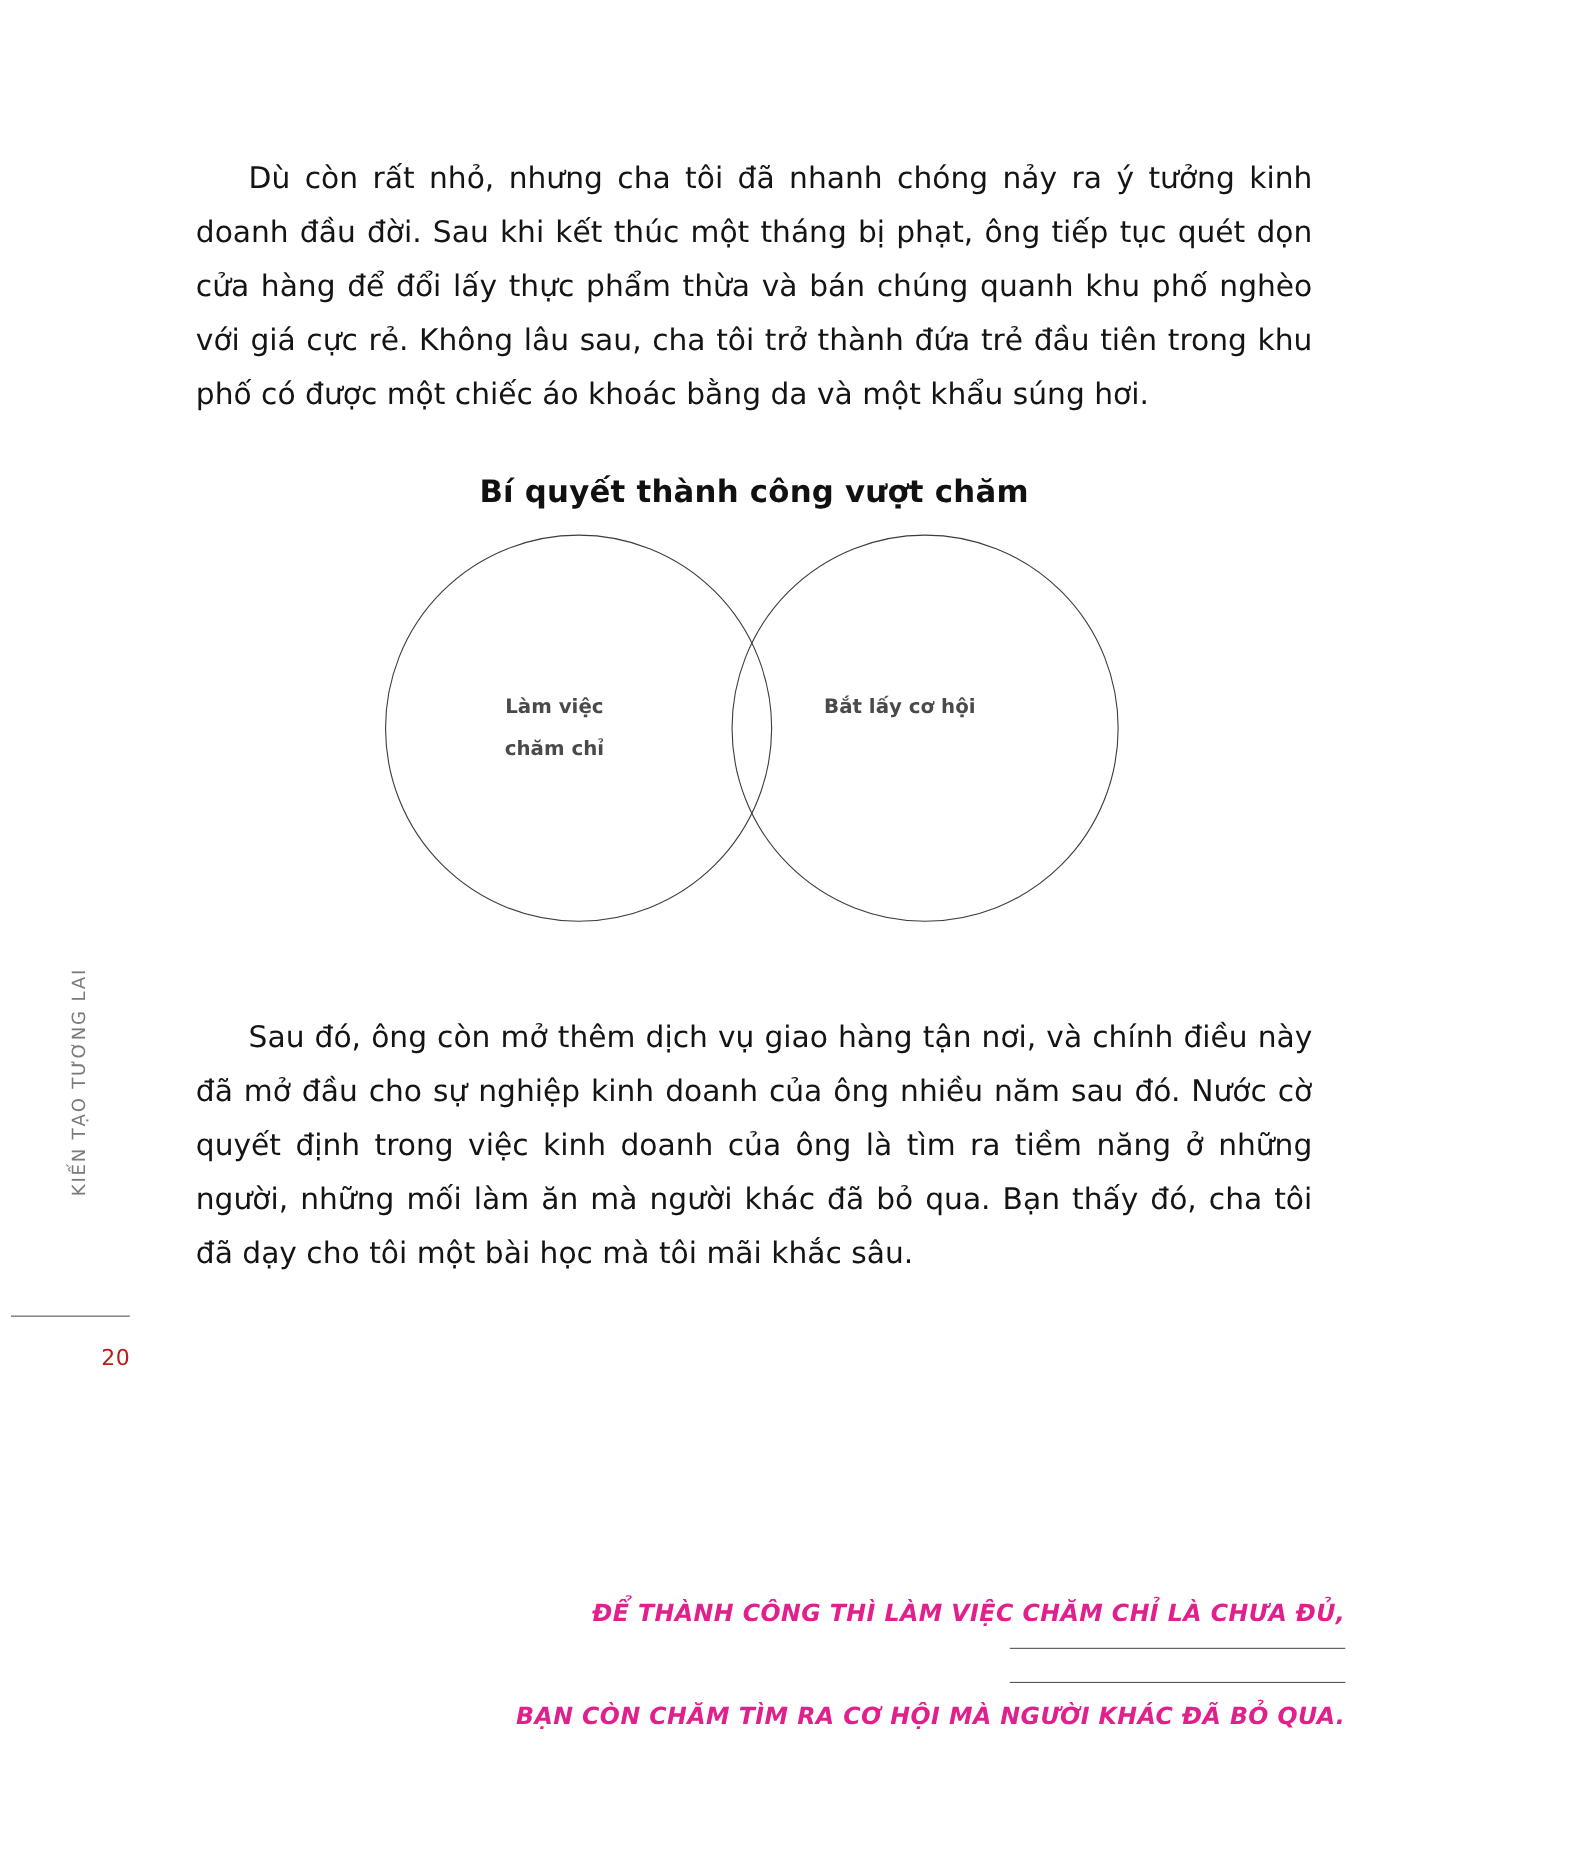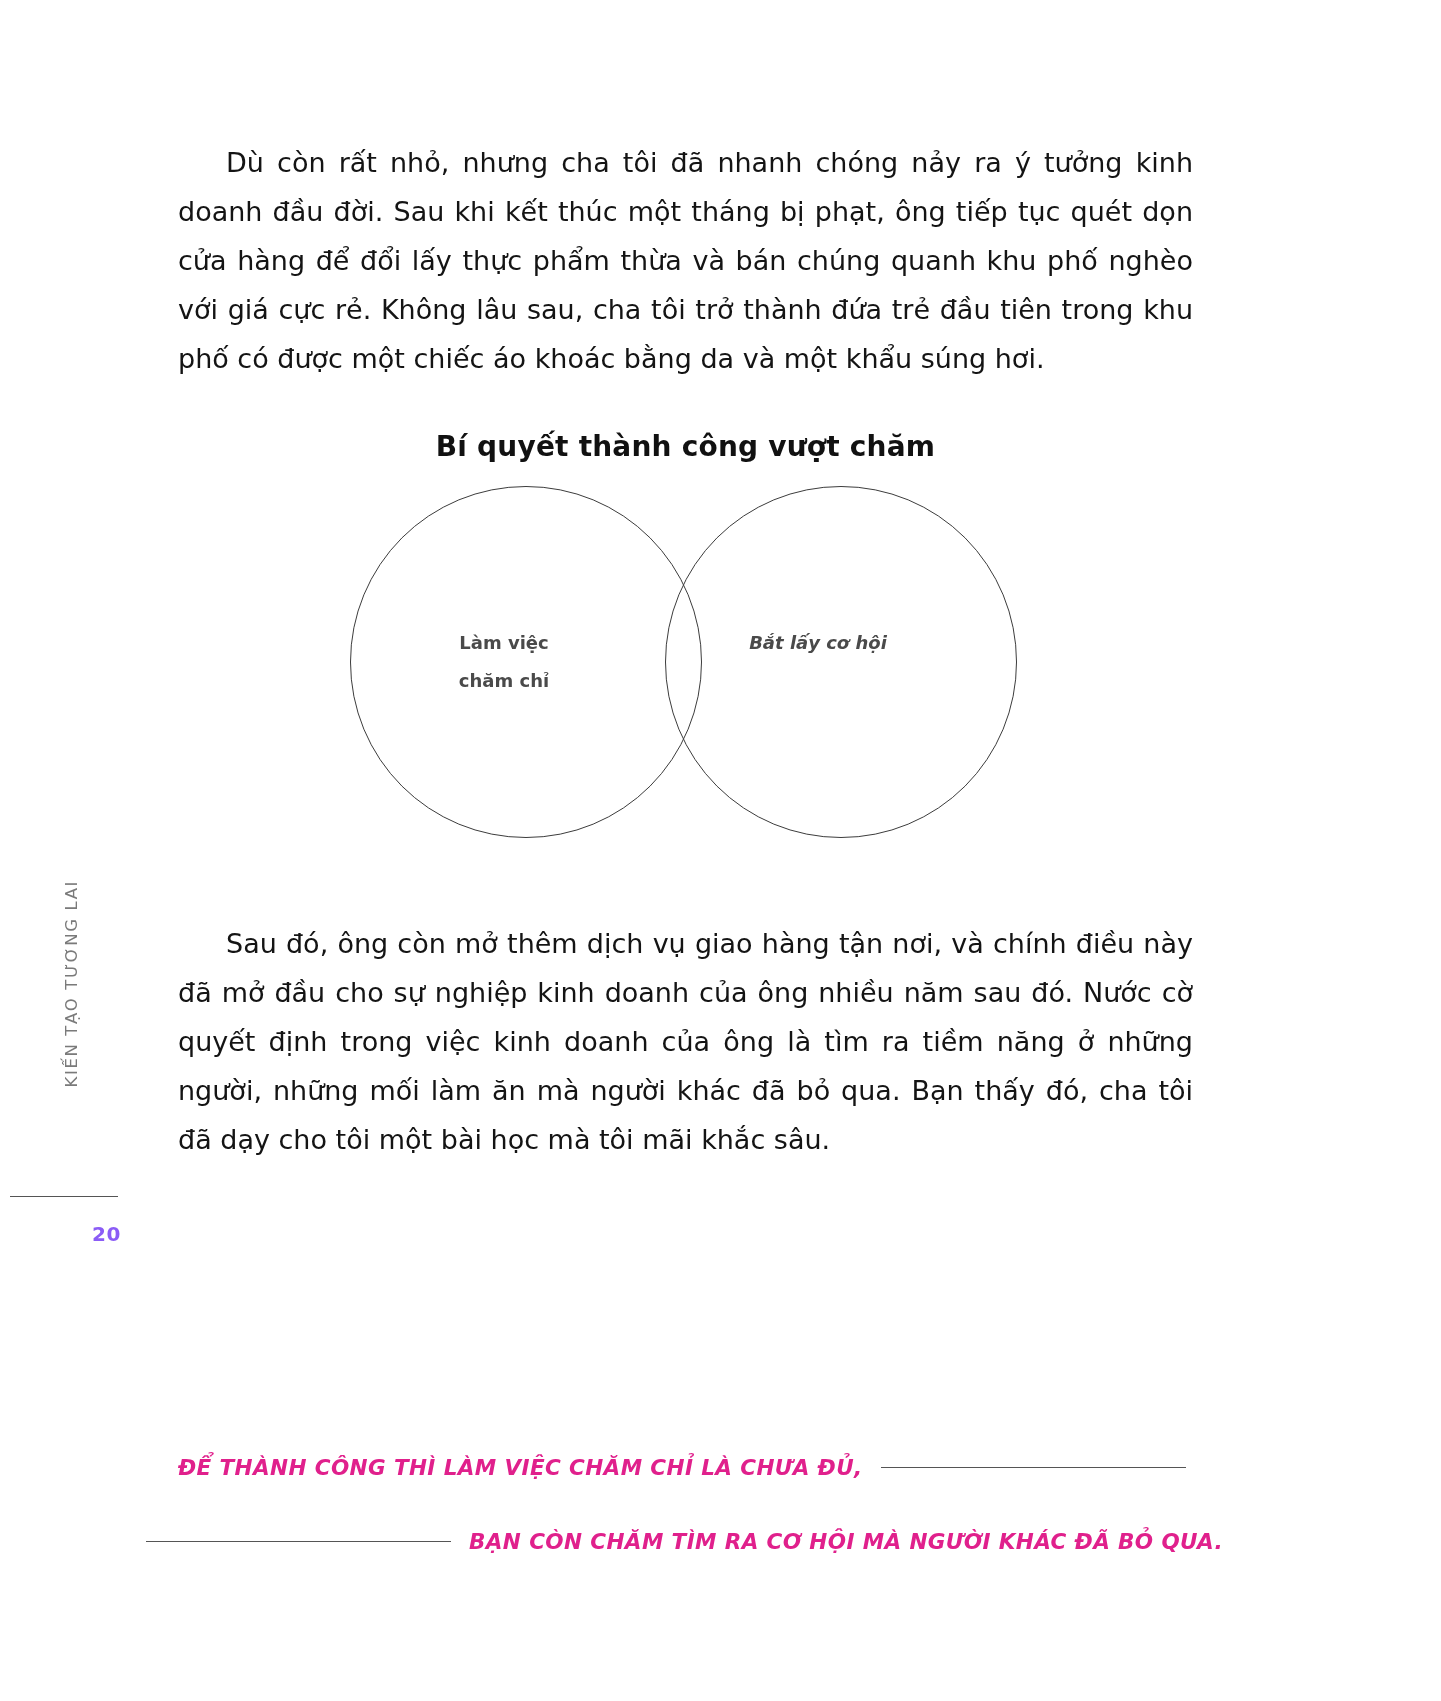--- a/index.html
+++ b/index.html
@@ -49,23 +49,22 @@
     top: 1196px;
     width: 108px;
     height: 1px;
     background: #555;
   }
   .folio {
     position: absolute;
     left: 92px;
     top: 1222px;
     font-size: 20px;
-    color: #8b5cf6;
+    color: #b91c1c;
     letter-spacing: 0.5px;
-    font-weight: bold;
   }
 
   
   .body-col {
     position: absolute;
     left: 178px;
     width: 1015px;
   }
   .para {
     font-size: 27px;
@@ -123,36 +122,37 @@
     position: absolute;
     top: 148px;
     width: 300px;
     text-align: center;
     font-size: 18px;
     font-weight: bold;
     line-height: 38px;
     color: #4a4a4a;
   }
   .venn-label.left  { left: 176px; }
-  .venn-label.right { left: 490px; font-style: italic; }
+  .venn-label.right { left: 490px; }
 
   
   .pullquote {
     position: absolute;
     left: 178px;
     top: 1455px;
     width: 1045px;
     height: 130px;
   }
   .pq-line {
     position: absolute;
     display: flex;
-    align-items: center;
+    align-items: flex-end;
     width: 100%;
     gap: 18px;
+    flex-direction: column;
   }
   .pq-line.first  { top: 0; justify-content: flex-start; }
   .pq-line.second { top: 74px; justify-content: flex-end; }
   .pq-text {
     font-size: 21.5px;
     font-weight: bold;
     letter-spacing: 0.4px;
     color: #e0208c;
     white-space: nowrap;
     font-style: italic;

